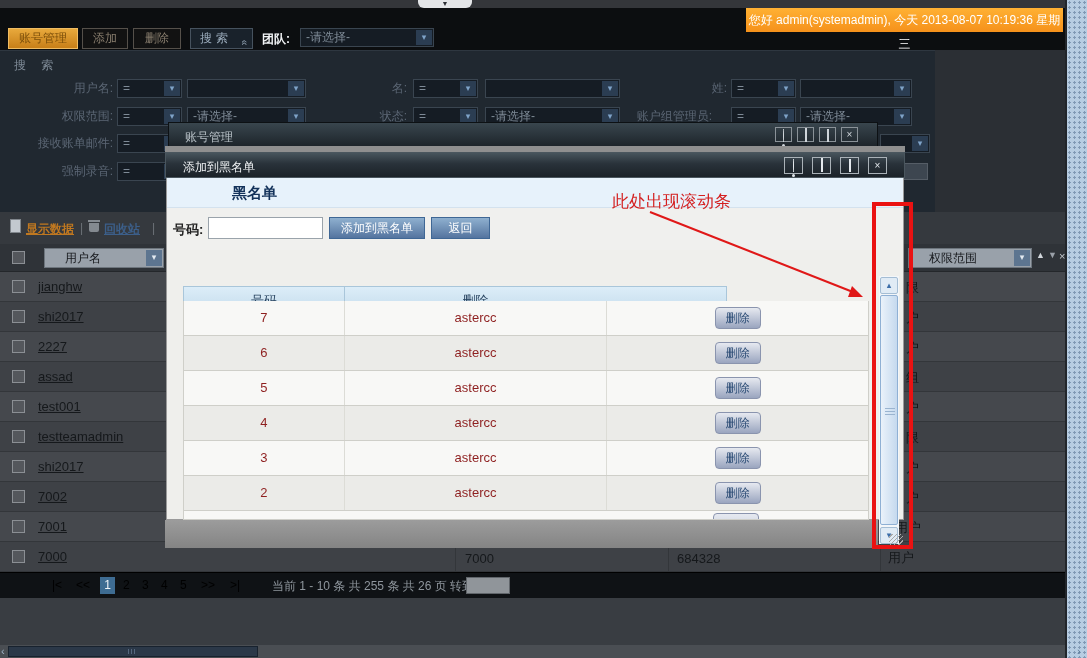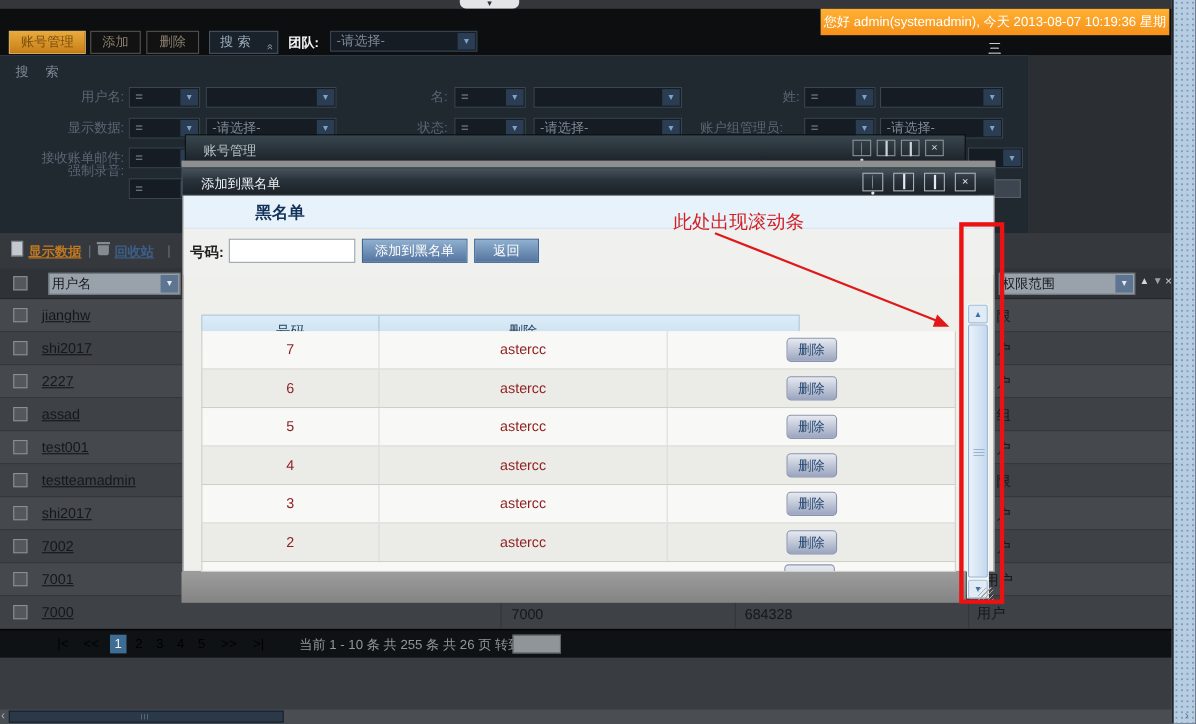--- a/index.html
+++ b/index.html
@@ -41,21 +41,21 @@
   .doc-ico{left:10px;top:219px;width:11px;height:14px;background:#c3c9cf;border:1px solid #80868c;}
   .lnk-orange{left:26px;top:221px;color:#c07820;font-weight:bold;text-decoration:underline;}
   .sep{position:absolute;color:#6d7278;top:221px;}
   .trash-lid{left:88px;top:220px;width:12px;height:2px;background:#848a90;}
   .trash-body{left:89px;top:223px;width:10px;height:9px;background:#848a90;border-radius:0 0 2px 2px;}
   .lnk-blue{left:104px;top:221px;color:#3c5f8a;font-weight:bold;text-decoration:underline;}
   
   .ut-head{left:0;top:244px;width:1065px;height:28px;background:#2f3338;border-bottom:1px solid #24272b;}
   .chk{position:absolute;width:13px;height:13px;background:#54575c;border:1px solid #8b8f94;}
   .hdd{position:absolute;height:20px;background:#99a1aa;border:1px solid #6d757d;color:#16181c;
-    line-height:18px;padding-left:2px;}
+    line-height:18px;padding-left:20px;}
   .hdd .vb{position:absolute;right:1px;top:1px;width:16px;height:16px;background:#5d7590;
     color:#e2e9f0;font-size:9px;text-align:center;line-height:15px;}
   .sort-ico{position:absolute;top:250px;font-size:9px;}
   .urow{position:absolute;left:0;width:1065px;height:30px;border-bottom:1px solid #33363a;
     color:#15181b;font-size:13px;}
   .urow.odd{background:#45484d;} .urow.even{background:#3e4146;}
   .urow .chk{left:12px;top:8px;}
   .uname{position:absolute;left:38px;top:7px;text-decoration:underline;}
   .frag{position:absolute;top:7px;color:#15181b;}
   .vline{position:absolute;top:544px;width:1px;height:28px;background:#33363a;}
@@ -172,36 +172,36 @@
   <div class="fld" style="left:413px;top:79px;width:65px;"><span>=</span><span class="vb">▾</span></div>
   <div class="fld" style="left:485px;top:79px;width:135px;">
       <span class="vb">▾</span>
     </div>
   <div class="lbl" style="left:640px;top:79px;width:87px;">姓:</div>
   <div class="fld" style="left:731px;top:79px;width:65px;"><span>=</span><span class="vb">▾</span></div>
   <div class="fld" style="left:800px;top:79px;width:112px;">
       <span class="vb">▾</span>
     </div>
 
-  <div class="lbl" style="left:8px;top:107px;width:105px;">显示数据:</div>
+  <div class="lbl" style="left:8px;top:107px;width:105px;">权限范围:</div>
   <div class="fld" style="left:117px;top:107px;width:65px;"><span>=</span><span class="vb">▾</span></div>
   <div class="fld" style="left:187px;top:107px;width:119px;"><span>-请选择-</span><span class="vb">▾</span></div>
   <div class="lbl" style="left:327px;top:107px;width:80px;">状态:</div>
   <div class="fld" style="left:413px;top:107px;width:65px;"><span>=</span><span class="vb">▾</span></div>
   <div class="fld" style="left:485px;top:107px;width:135px;"><span>-请选择-</span><span class="vb">▾</span></div>
   <div class="lbl" style="left:615px;top:107px;width:97px;">账户组管理员:</div>
   <div class="fld" style="left:731px;top:107px;width:65px;"><span>=</span><span class="vb">▾</span></div>
   <div class="fld" style="left:800px;top:107px;width:112px;"><span>-请选择-</span><span class="vb">▾</span></div>
 
   <div class="lbl" style="left:8px;top:134px;width:105px;">接收账单邮件:</div>
   <div class="fld" style="left:117px;top:134px;width:65px;"><span>=</span><span class="vb">▾</span></div>
   <div class="fld" style="left:880px;top:134px;width:50px;">
       <span class="vb">▾</span>
     </div>
-  <div class="lbl" style="left:8px;top:146px;width:105px;">强制录音:</div>
+  <div class="lbl" style="left:8px;top:162px;width:105px;">强制录音:</div>
   <div class="fld" style="left:117px;top:162px;width:65px;"><span>=</span><span class="vb">▾</span></div>
   <div class="abs" style="left:890px;top:163px;width:38px;height:17px;background:#3d4650;border:1px solid #555d66;"></div>
 
   <div class="abs links-row"></div>
   <div class="abs doc-ico"></div>
   <div class="abs lnk-orange">显示数据</div>
   <span class="sep" style="left:80px;">|</span>
   <div class="abs trash-lid"></div>
   <div class="abs trash-body"></div>
   <div class="abs lnk-blue">回收站</div>

